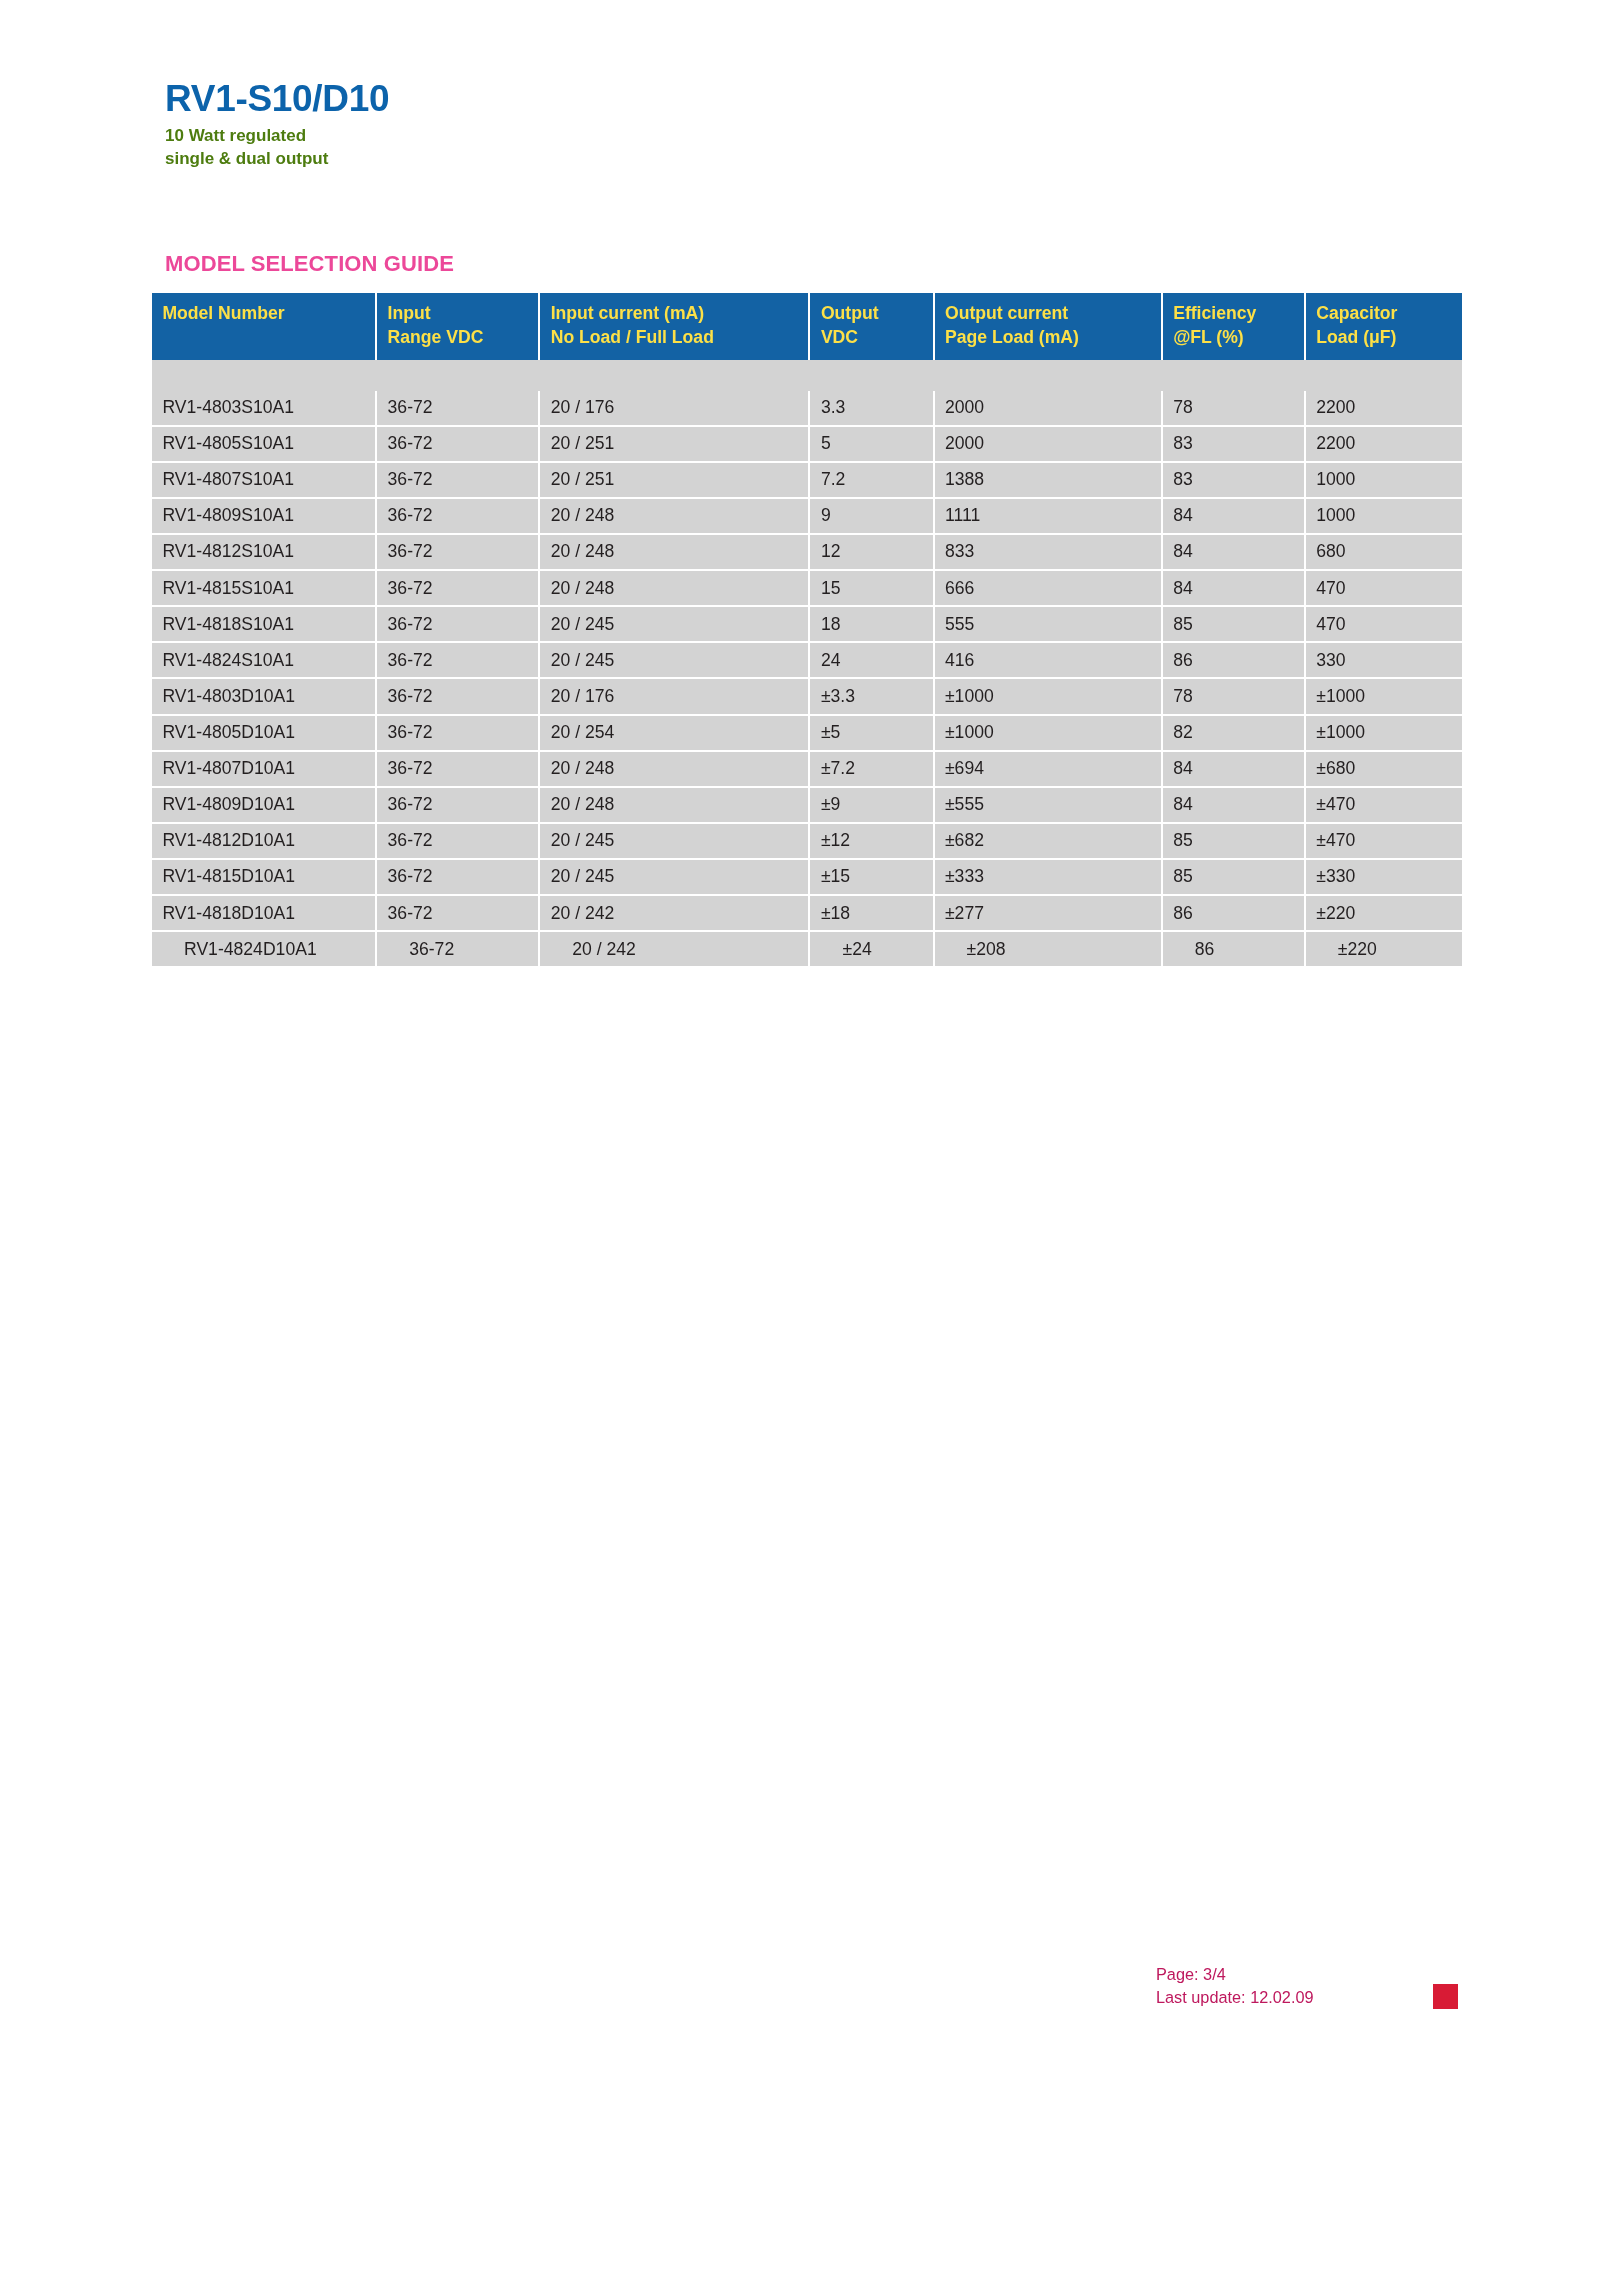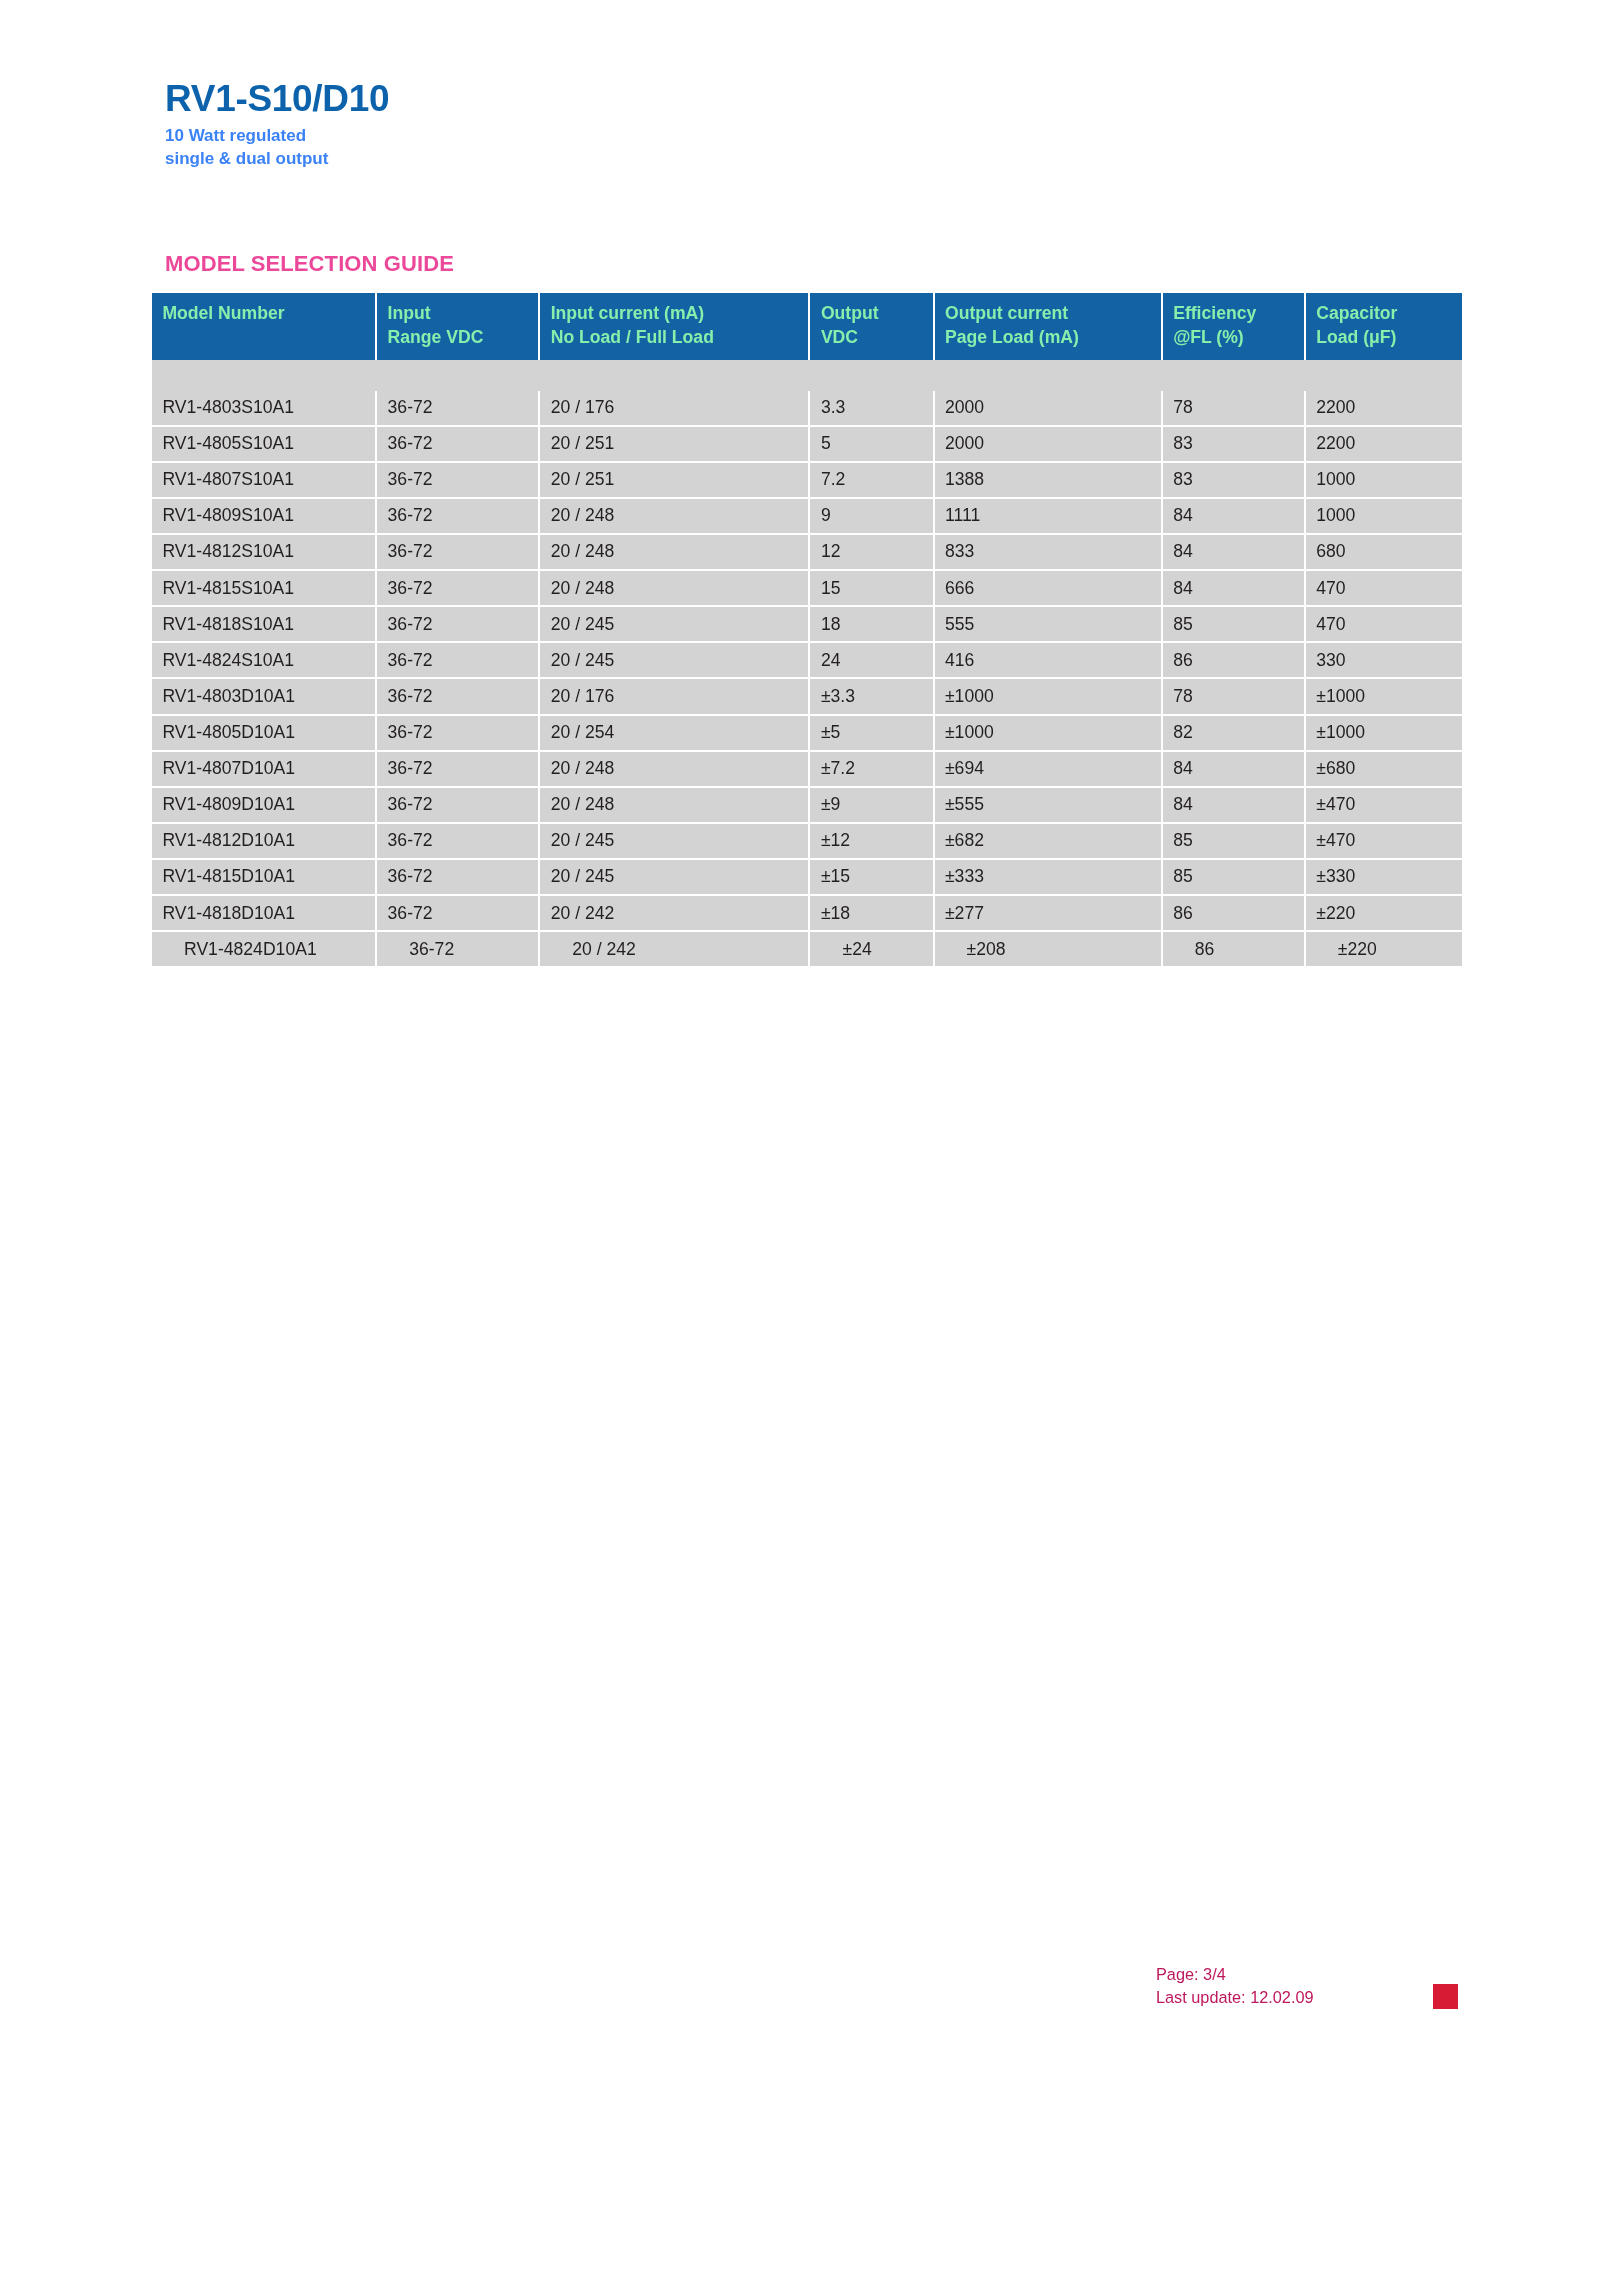--- a/index.html
+++ b/index.html
@@ -34,21 +34,21 @@
     font-size: 37px;
     font-weight: bold;
     color: #0c63ab;
     letter-spacing: -0.3px;
     line-height: 1.05;
     margin: 0;
   }
   .doc-subtitle {
     font-size: 17px;
     font-weight: bold;
-    color: #3b82f6;
+    color: #4d7c0f;
     line-height: 1.32;
     margin-top: 6.5px;
   }
   .doc-subtitle div { white-space: nowrap; }
 
   
   .section-heading {
     position: absolute;
     left: 165px;
     top: 251px;
@@ -66,21 +66,21 @@
     width: 1310px;
   }
   table.model-table {
     border-collapse: separate;
     border-spacing: 0;
     width: 1310px;
     table-layout: fixed;
   }
   table.model-table th {
     background: #1362a4;
-    color: #86efac;
+    color: #fde047;
     font-size: 17.6px;
     font-weight: bold;
     text-align: left;
     vertical-align: top;
     padding: 9px 0 10.4px 10.4px;
     border-right: 2px solid #ffffff;
     line-height: 1.34;
   }
   table.model-table th:last-child { border-right: none; }
   table.model-table th .hl2 { display: block; }

